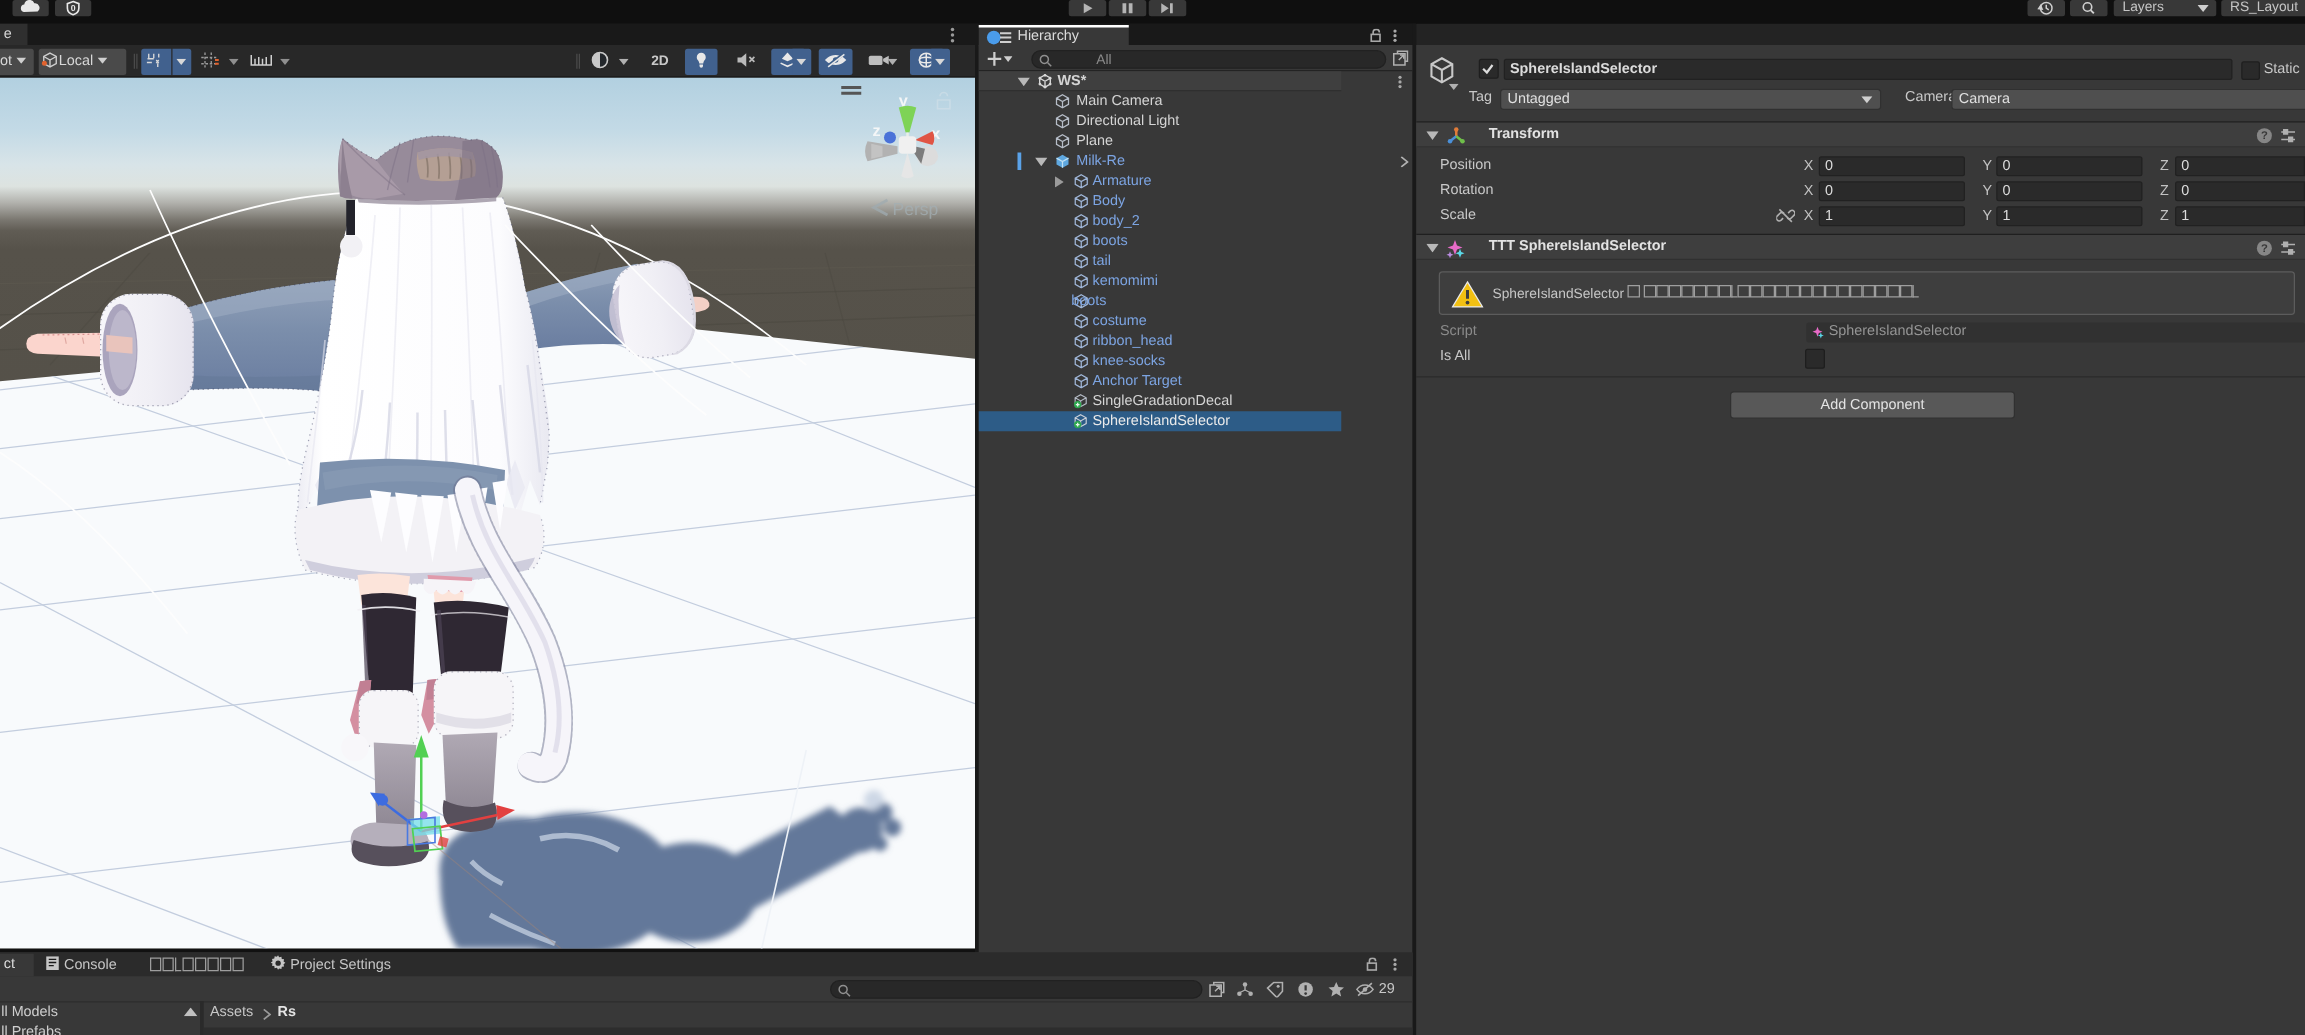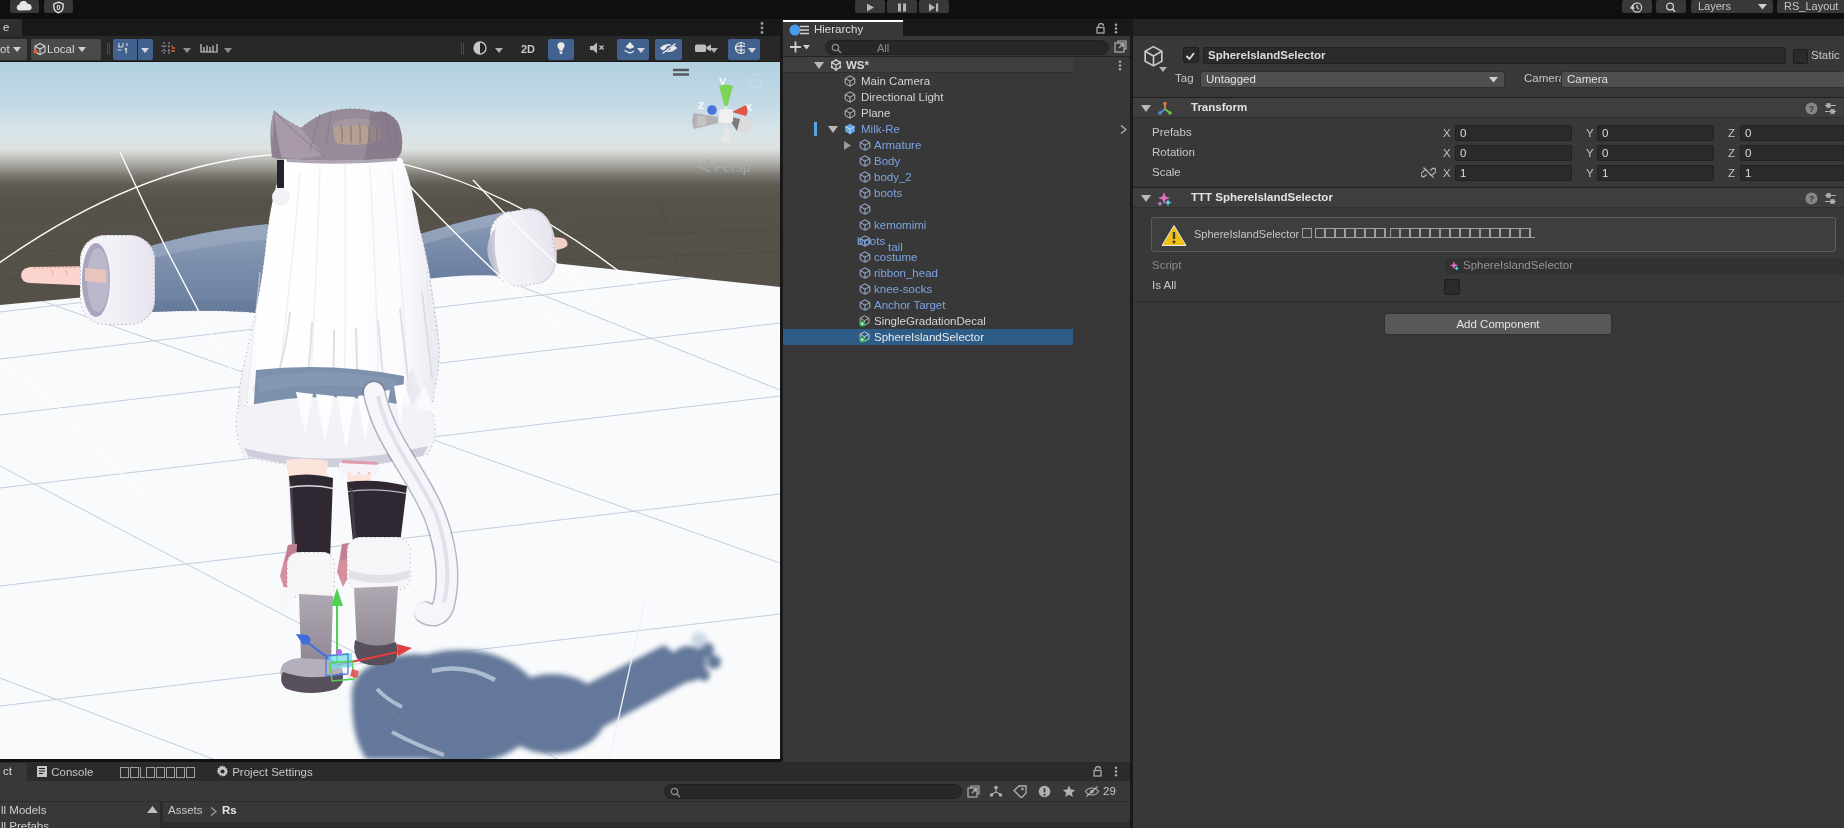--- a/index.html
+++ b/index.html
@@ -572,21 +572,21 @@
     <div class="row blue" style="top:149px;">
         <svg class="cube" style="left:76px;" width="12" height="12" viewBox="0 0 12 12">
           <path d="M6 .8l4.8 2.7v5L6 11.2 1.2 8.5v-5z M1.2 3.5L6 6.2l4.8-2.7M6 6.2v5" fill="none" stroke="#9fb6d8" stroke-width="1"></path>
         </svg>
         <span class="abs" style="left:91px;">boots</span>
       </div>
     <div class="row blue" style="top:165px;">
         <svg class="cube" style="left:76px;" width="12" height="12" viewBox="0 0 12 12">
           <path d="M6 .8l4.8 2.7v5L6 11.2 1.2 8.5v-5z M1.2 3.5L6 6.2l4.8-2.7M6 6.2v5" fill="none" stroke="#9fb6d8" stroke-width="1"></path>
         </svg>
-        <span class="abs" style="left:105px;margin-top:38px;">tail</span>
+        <span class="abs" style="left:91px;">tail</span>
       </div>
     <div class="row blue" style="top:181px;">
         <svg class="cube" style="left:76px;" width="12" height="12" viewBox="0 0 12 12">
           <path d="M6 .8l4.8 2.7v5L6 11.2 1.2 8.5v-5z M1.2 3.5L6 6.2l4.8-2.7M6 6.2v5" fill="none" stroke="#9fb6d8" stroke-width="1"></path>
         </svg>
         <span class="abs" style="left:91px;">kemomimi</span>
       </div>
     <div class="row blue" style="top:197px;">
         <svg class="cube" style="left:76px;" width="12" height="12" viewBox="0 0 12 12">
           <path d="M6 .8l4.8 2.7v5L6 11.2 1.2 8.5v-5z M1.2 3.5L6 6.2l4.8-2.7M6 6.2v5" fill="none" stroke="#9fb6d8" stroke-width="1"></path>
@@ -677,21 +677,21 @@
           <text x="6.5" y="9.5" font-size="9" fill="#383838" text-anchor="middle" font-weight="bold">?</text>
         </svg>
       <svg class="abs" style="left:691px;top:4px;" width="13" height="13" viewBox="0 0 13 13">
           <g stroke="#b0b0b0" stroke-width="1.2">
             <path d="M1 3.5h11M1 9.5h11"></path>
             <rect x="3" y="1.8" width="3" height="3.4" fill="#b0b0b0"></rect>
             <rect x="7" y="7.8" width="3" height="3.4" fill="#b0b0b0"></rect>
           </g>
         </svg>
     </div>
-    <span class="ilbl" style="left:19px;top:90px;">Prefabs</span>
+    <span class="ilbl" style="left:19px;top:90px;">Position</span>
     <span class="axl" style="left:310px;top:91px;">X</span>
       <div class="ifield" style="left:322px;top:89px;width:117px;">0</div>
     <span class="axl" style="left:453px;top:91px;">Y</span>
       <div class="ifield" style="left:464px;top:89px;width:117px;">0</div>
     <span class="axl" style="left:595px;top:91px;">Z</span>
       <div class="ifield" style="left:607px;top:89px;width:104px;border-radius:2px 0 0 2px;">0</div>
     <span class="ilbl" style="left:19px;top:110px;">Rotation</span>
     <span class="axl" style="left:310px;top:111px;">X</span>
       <div class="ifield" style="left:322px;top:109px;width:117px;">0</div>
     <span class="axl" style="left:453px;top:111px;">Y</span>

